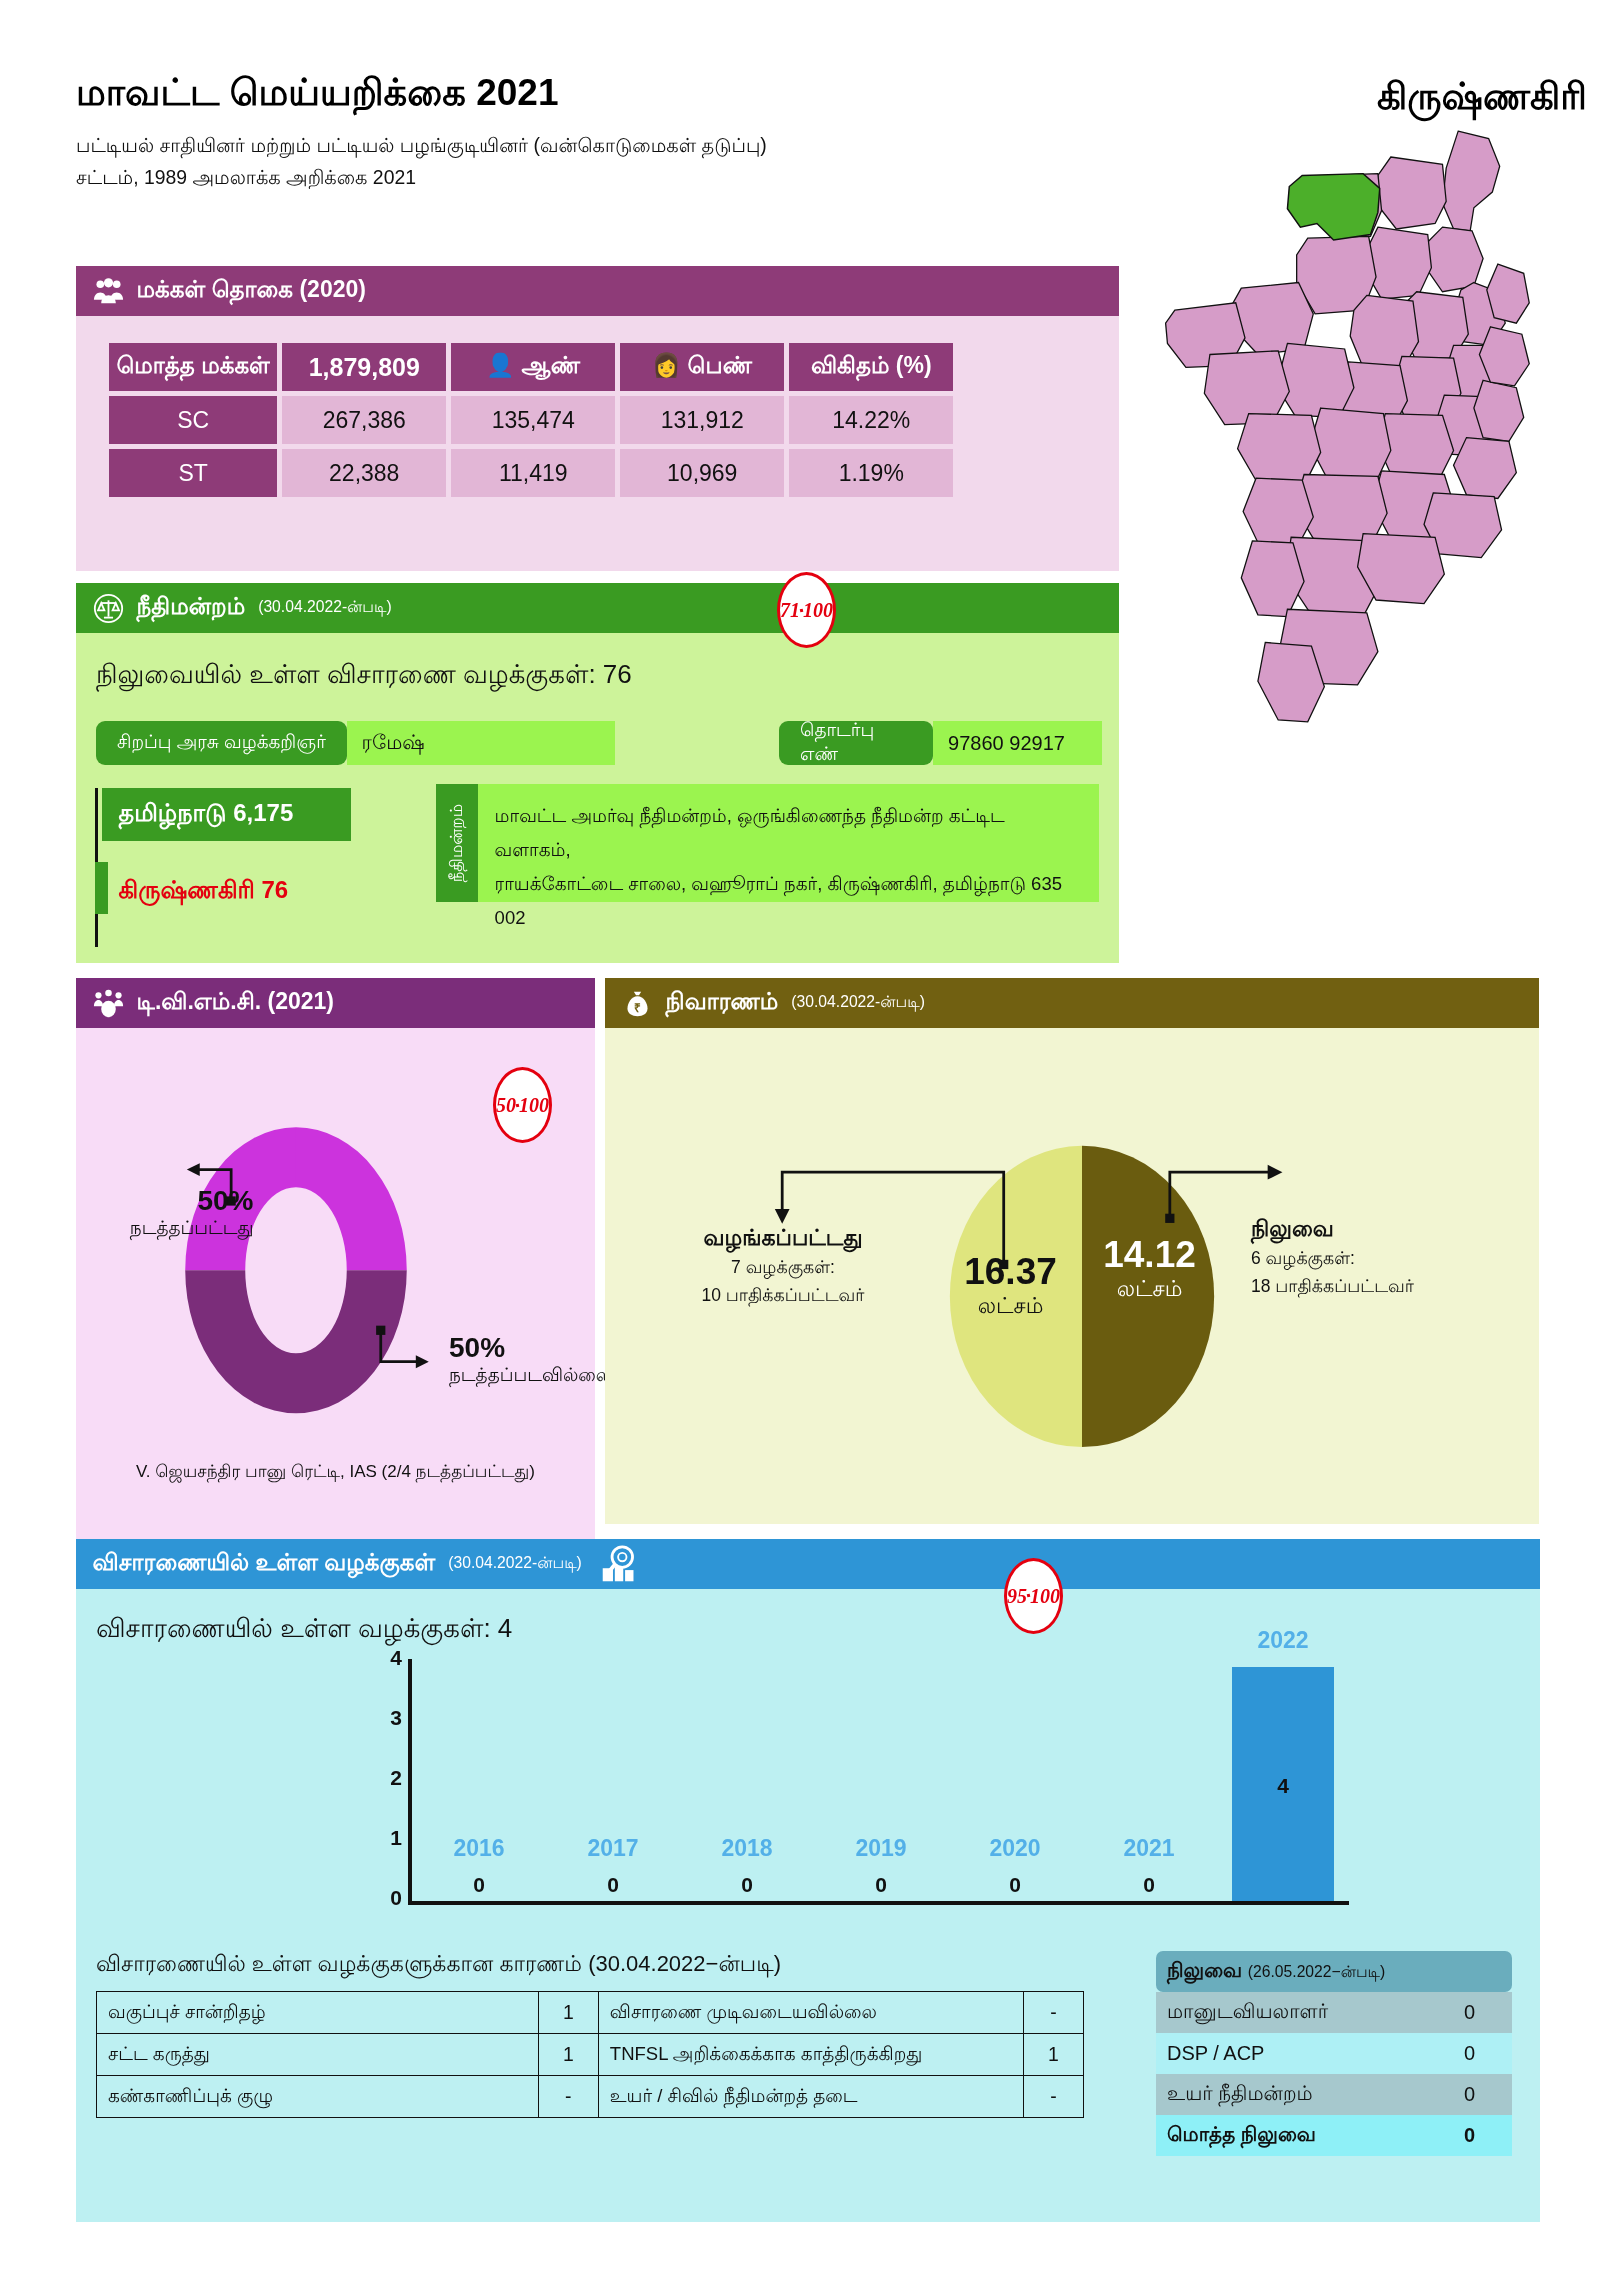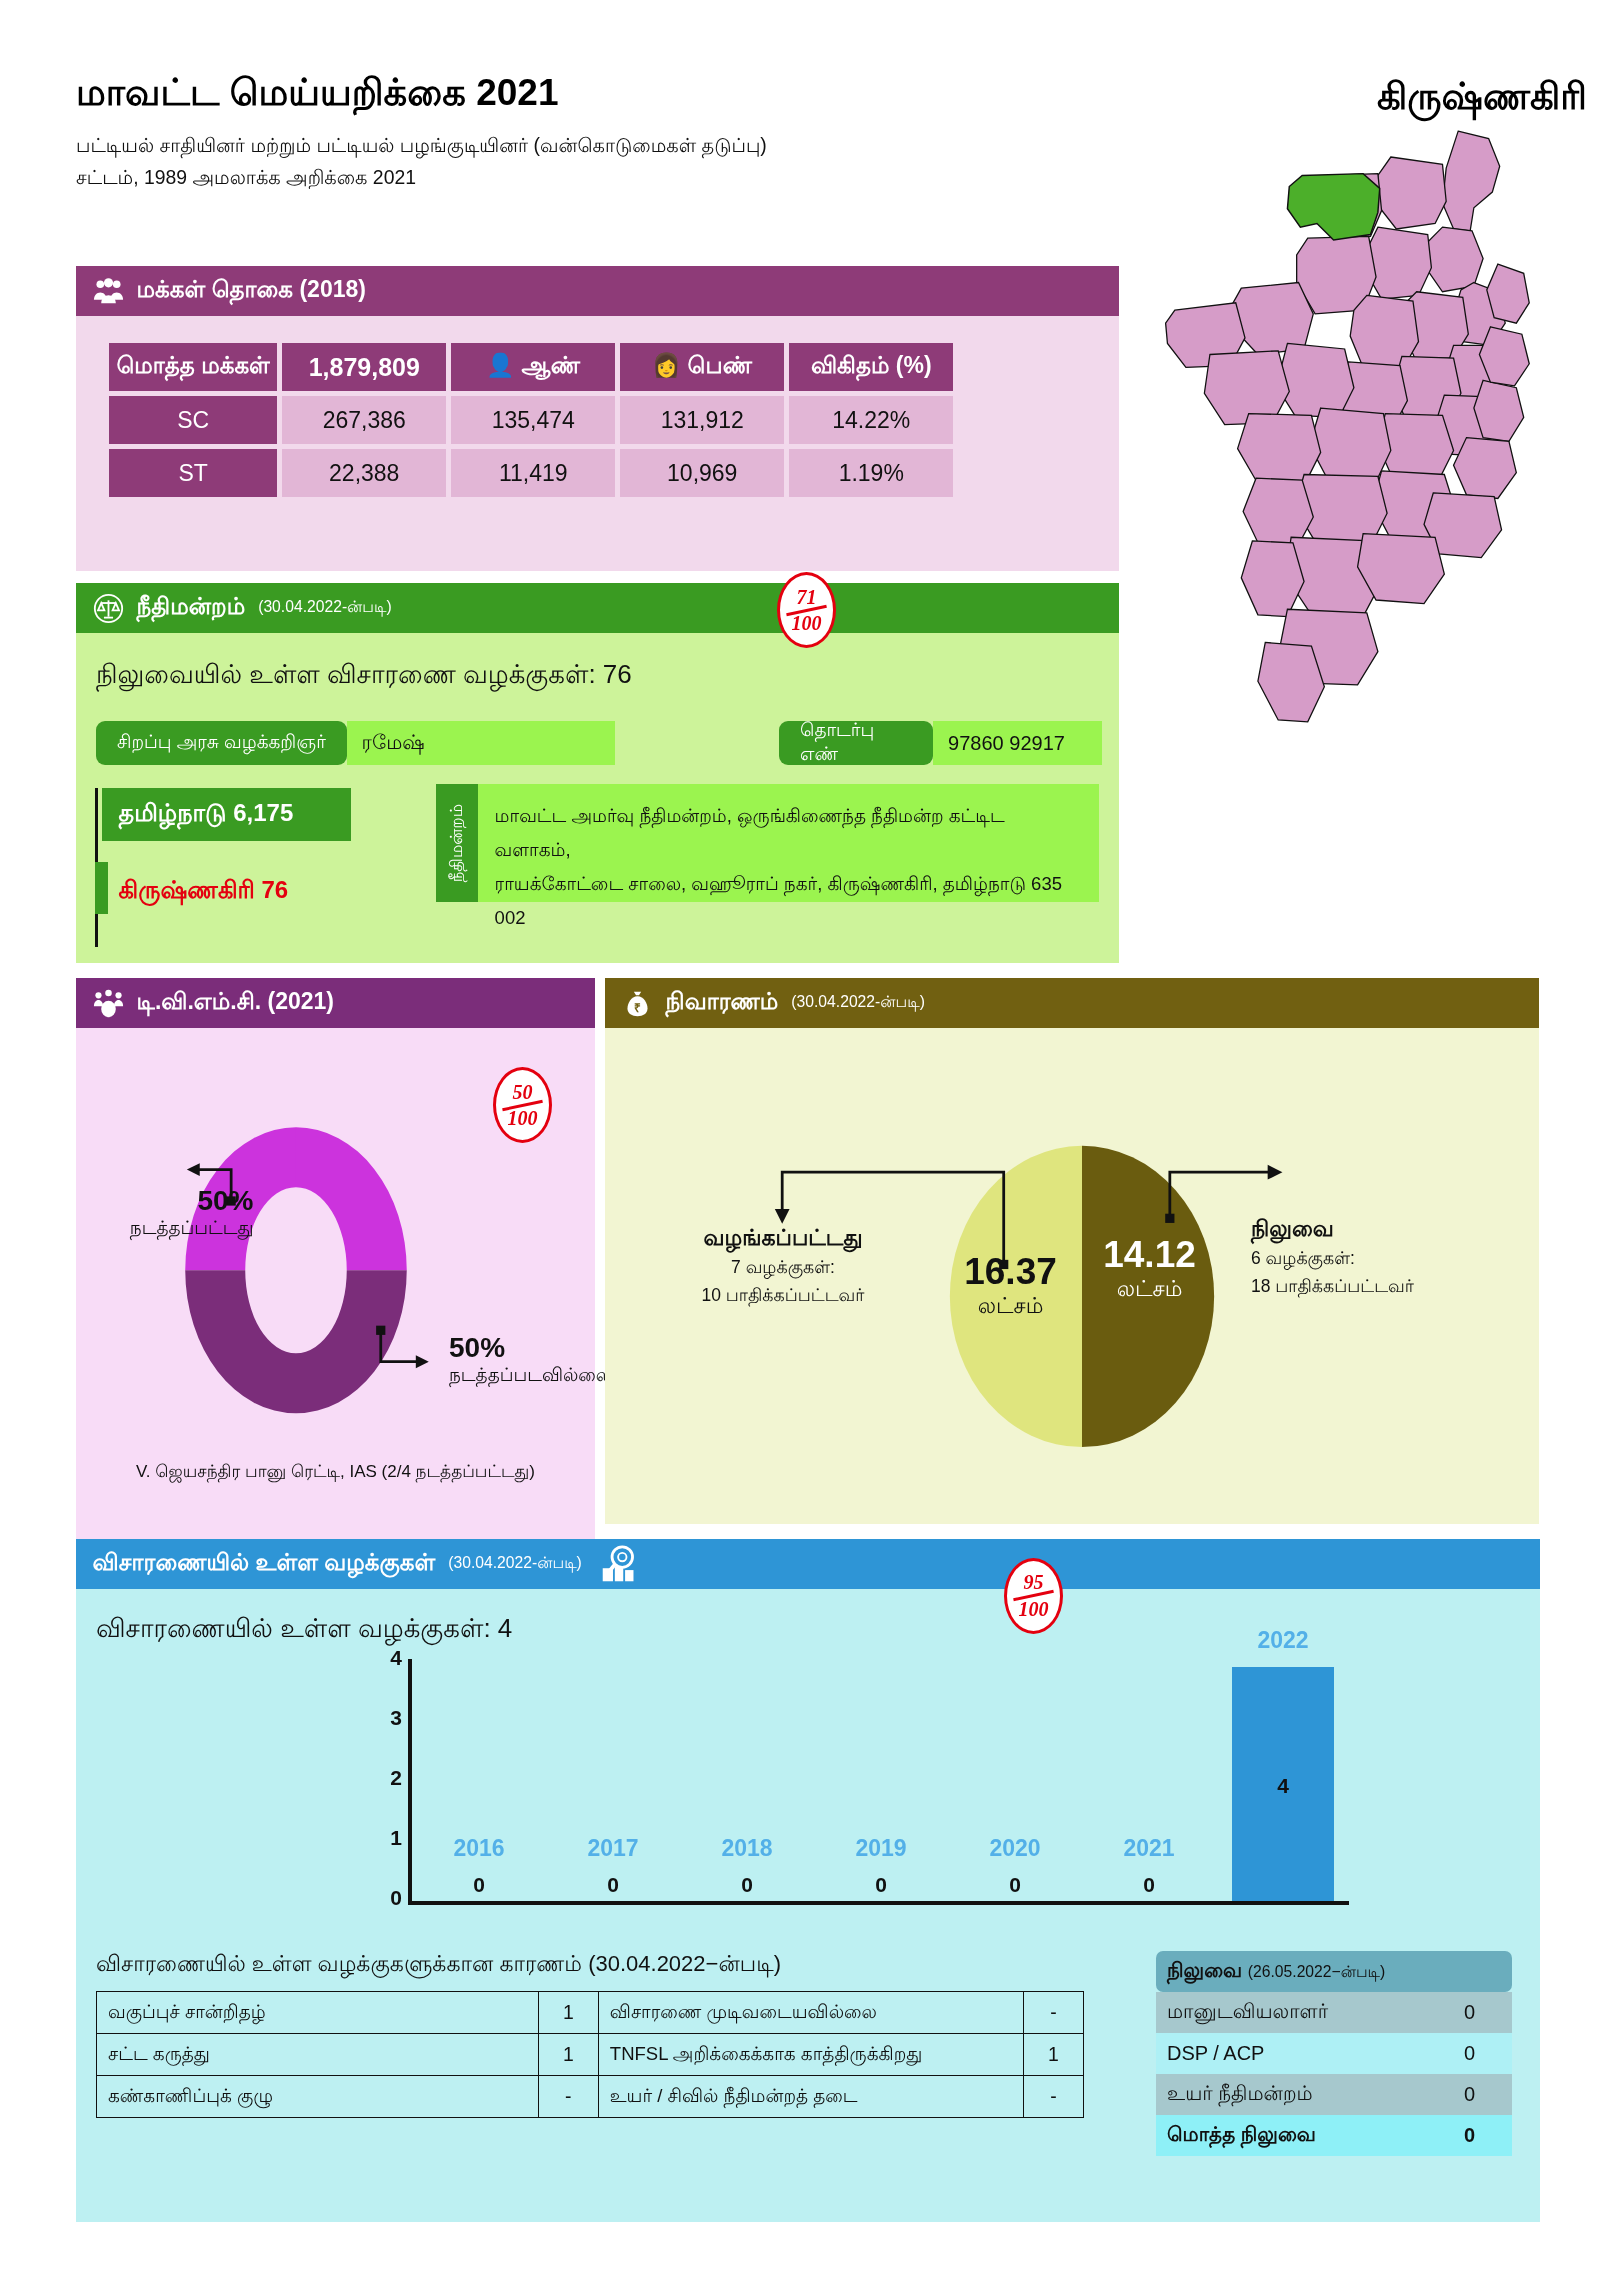--- a/index.html
+++ b/index.html
@@ -38,21 +38,21 @@
     color:#fff; font-size:23px; font-weight:bold;
   }
   .card-head .date { font-size:15.7px; font-weight:normal; }
   .hicon { width:31px; height:31px; flex:none; }
 
   
   .score {
     position:absolute; width:59px; height:76px; border:3.7px solid #e4000f;
     border-radius:50%; background:#fff; color:#e4000f;
     font-family:"Liberation Serif", serif; font-style:italic; font-weight:bold;
-    display:flex; flex-direction:column; align-items:center; justify-content:center;
+    display:flex; flex-direction:row; align-items:center; justify-content:center;
     line-height:1.0; z-index:40;
   }
   .score .num { font-size:20px; }
   .score .bar { width:41px; height:2.8px; background:#e4000f; margin:1.8px 0; transform:rotate(-12deg); }
   .score .den { font-size:20px; }
 
   
   #pop { left:76px; top:266px; width:1043px; height:305px; background:#f2d9ec; }
   #pop .card-head { background:#8e3b78; width:1043px; }
   .pop-table { position:absolute; left:28px; top:72px; border-collapse:separate; border-spacing:5.5px; }
@@ -217,21 +217,21 @@
           <g fill="#fff">
         <circle cx="8" cy="9" r="4.2"></circle>
             <circle cx="26" cy="9" r="4.2"></circle>
             <circle cx="17" cy="7.5" r="5"></circle>
         <path d="M1 26c0-5 3.3-8 7-8s7 3 7 8z"></path>
             <path d="M19 26c0-5 3.3-8 7-8s7 3 7 8z"></path>
         <path d="M9 30c0-5.5 3.6-9 8-9s8 3.5 8 9z"></path>
       </g>
         </svg>
     </span>
-    <span>மக்கள் தொகை (2018)</span>
+    <span>மக்கள் தொகை (2020)</span>
   </div>
 
   <table class="pop-table">
     <tbody>
         <tr>
       <td class="hdr c0">மொத்த மக்கள்</td>
       <td class="hdr val">1,879,809</td>
       <td class="hdr">
         <span>👤</span>
         <span>ஆண்</span>

